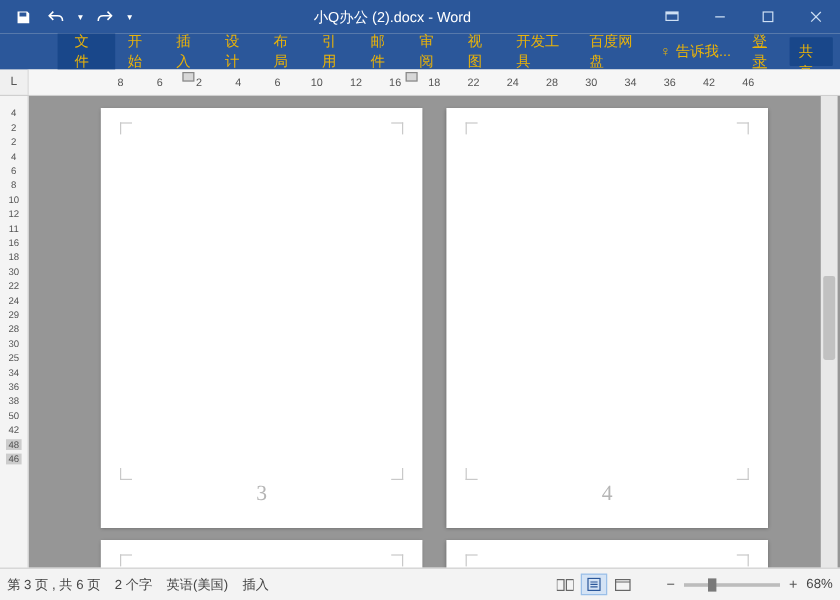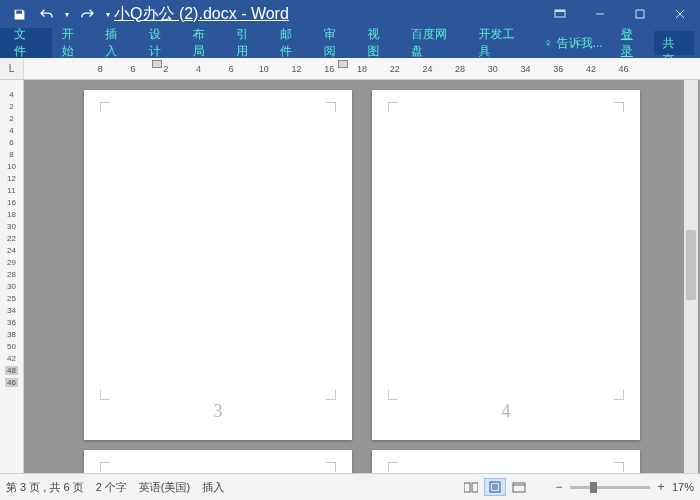--- a/index.html
+++ b/index.html
@@ -1,23 +1,23 @@
 <!DOCTYPE html>
 <html><head>
 <meta charset="utf-8">
 <style>
 * { margin: 0; padding: 0; box-sizing: border-box; font-family: "Microsoft YaHei", "Segoe UI", sans-serif; }
 html, body { width: 700px; height: 500px; overflow: hidden; background: #e6e6e6; }
 .titlebar { height: 28px; background: #2b579a; display: flex; align-items: center; color: #fff; font-size: 12px; }
 .qat { display: flex; align-items: center; gap: 2px; padding-left: 6px; }
 .qat-btn { width: 26px; height: 24px; display: flex; align-items: center; justify-content: center; color: #fff; font-size: 13px; cursor: pointer; }
-.title-text { flex: 1; text-align: left; font-size: 16px; text-decoration: underline; }
+.title-text { flex: 1; text-align: center; font-size: 12px; }
 .win-btns { display: flex; }
 .win-btn { width: 40px; height: 28px; display: flex; align-items: center; justify-content: center; color: #cfe0f4; cursor: pointer; font-size: 12px; }
-.ribbon-tabs { height: 30px; background: #2b579a; display: flex; align-items: center; color: #5eead4; font-size: 12px; }
+.ribbon-tabs { height: 30px; background: #2b579a; display: flex; align-items: center; color: #eab308; font-size: 12px; padding-left: 48px; }
 .tab { height: 30px; padding: 0 10px; display: flex; align-items: center; cursor: pointer; }
 .tab.file { background: #19478a; padding: 0 14px; }
 .spacer { flex: 1; }
 .tellme { display: flex; align-items: center; gap: 4px; padding: 0 8px; white-space: nowrap; }
 .login { padding: 0 10px; cursor: pointer; text-decoration: underline; }
 .share { background: #19478a; height: 24px; display: flex; align-items: center; padding: 0 8px; gap: 4px; margin-right: 6px; border-radius: 1px; cursor: pointer; flex-direction: column; }
 .ruler-area { height: 22px; background: #f0f0f0; display: flex; border-bottom: 1px solid #cfcfcf; }
 .ruler-corner { width: 24px; display: flex; align-items: center; justify-content: center; font-size: 10px; color: #555; border-right: 1px solid #d8d8d8; }
 .h-ruler { flex: 1; position: relative; background: #f6f6f6; }
 .h-ticks { position: absolute; left: 60px; right: 60px; top: 0; bottom: 0; display: flex; color: #555; font-size: 9px; }
@@ -103,22 +103,22 @@
 <div class="ribbon-tabs">
   <div class="tab file">文件</div>
   <div class="tab">开始</div>
   <div class="tab">插入</div>
   <div class="tab">设计</div>
   <div class="tab">布局</div>
   <div class="tab">引用</div>
   <div class="tab">邮件</div>
   <div class="tab">审阅</div>
   <div class="tab">视图</div>
+  <div class="tab">开发工具</div>
   <div class="tab">百度网盘</div>
-  <div class="tab">开发工具</div>
   <div class="spacer"></div>
   <div class="tellme">
     <span>♀</span>
     <span>告诉我...</span>
   </div>
   <div class="login">登录</div>
   <div class="share">
     <svg width="12" height="12" viewBox="0 0 16 16">
         <circle cx="8" cy="5" r="3" fill="#fff"></circle>
         <path d="M2 15c0-3 3-5 6-5s6 2 6 5" fill="#fff"></path>
@@ -242,15 +242,15 @@
           <line x1="1" y1="3" x2="13" y2="3" stroke="#666"></line>
         </svg>
     </div>
   </div>
   <div class="zoom-slider">
     <div class="zoom-btn">−</div>
     <div class="zoom-track">
       <div class="zoom-thumb"></div>
     </div>
     <div class="zoom-btn">+</div>
-    <div class="status-item">17%</div>
+    <div class="status-item">68%</div>
   </div>
 </div>
 
 </body></html>

